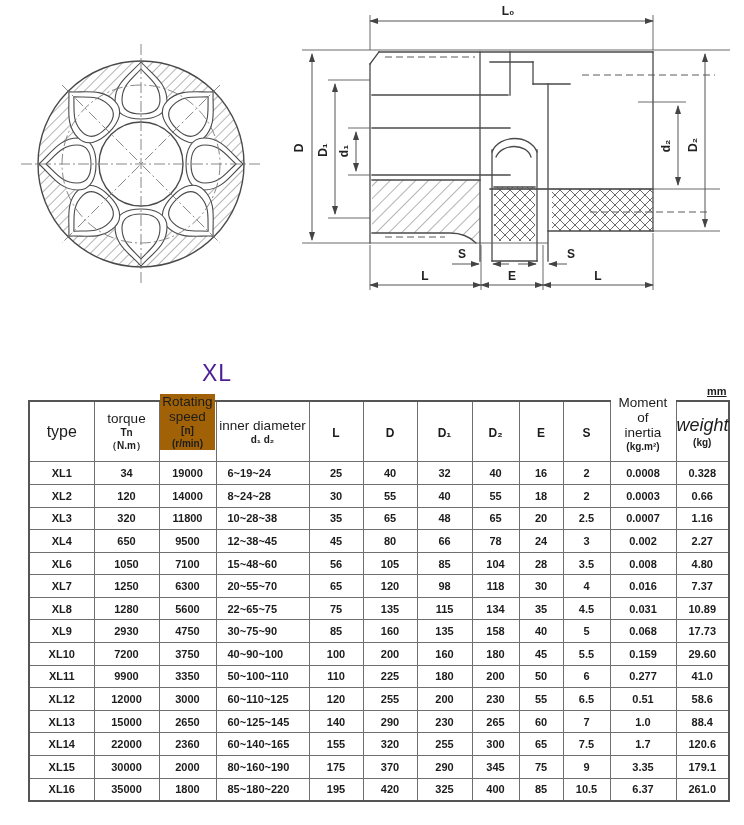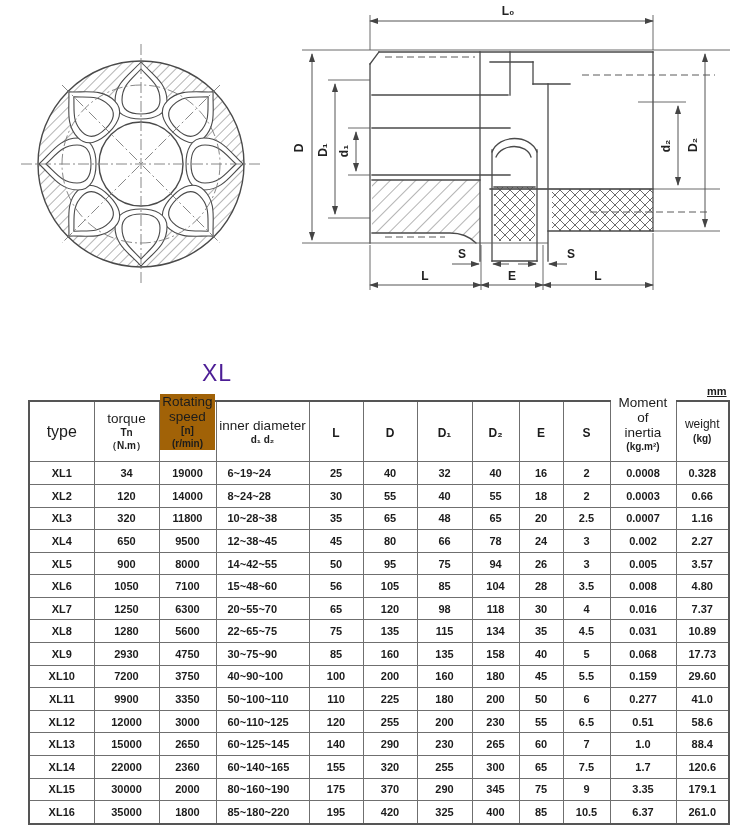--- a/index.html
+++ b/index.html
@@ -22,21 +22,21 @@
     border:2px solid #555;
   }
   #spec th, #spec td { border:1px solid #6f6f6f; padding:0; background:#fff; }
   #spec thead th { height:56px; vertical-align:middle; text-align:center; font-weight:normal; }
   #spec tbody td { height:21.6px; text-align:center; font-weight:bold; font-size:11px; }
   #spec tbody td.left { text-align:left; padding-left:11px; }
   .h-type   { font-size:16px; }
   .h-main   { display:block; font-size:13.5px; font-weight:normal; line-height:1.12; }
   .h-sub    { display:block; font-size:10px; font-weight:bold; line-height:1.3; }
   .h-letter { font-size:12px; font-weight:bold; }
-  .h-big    { display:block; font-size:12px; font-weight:normal; line-height:1.15; }
+  .h-big    { display:block; font-size:18px; font-weight:normal; line-height:1.15;font-style:italic; }
   .pop-up   { position:relative; top:-9px; display:inline-block; background:#a16207; padding:0 2px; }
   .pop-up2  { position:relative; top:-7px; display:inline-block; background:#fff; padding:0 8px; }
 
   
   .oline  { stroke:#4a4a4a; stroke-width:1.3; fill:none; stroke-linecap:square; }
   .thin   { stroke:#5a5a5a; stroke-width:0.9; fill:none; }
   .dash   { stroke:#5a5a5a; stroke-width:1; fill:none; stroke-dasharray:7 4; }
   .cline  { stroke:#7a7a7a; stroke-width:0.9; fill:none; stroke-dasharray:11 3 2 3; }
   .dim    { stroke:#555; stroke-width:1; fill:none; }
   .dimtxt { font:bold 12px "Liberation Sans", sans-serif; fill:#222; }
@@ -316,34 +316,20 @@
         <td>45</td>
         <td>80</td>
         <td>66</td>
         <td>78</td>
         <td>24</td>
         <td>3</td>
         <td>0.002</td>
         <td>2.27</td>
       </tr>
       <tr>
-        <td>XL5</td>
-        <td>900</td>
-        <td>8000</td>
-        <td class="left">14~42~55</td>
-        <td>50</td>
-        <td>95</td>
-        <td>75</td>
-        <td>94</td>
-        <td>26</td>
-        <td>3</td>
-        <td>0.005</td>
-        <td>3.57</td>
-      </tr>
-      <tr>
         <td>XL6</td>
         <td>1050</td>
         <td>7100</td>
         <td class="left">15~48~60</td>
         <td>56</td>
         <td>105</td>
         <td>85</td>
         <td>104</td>
         <td>28</td>
         <td>3.5</td>

